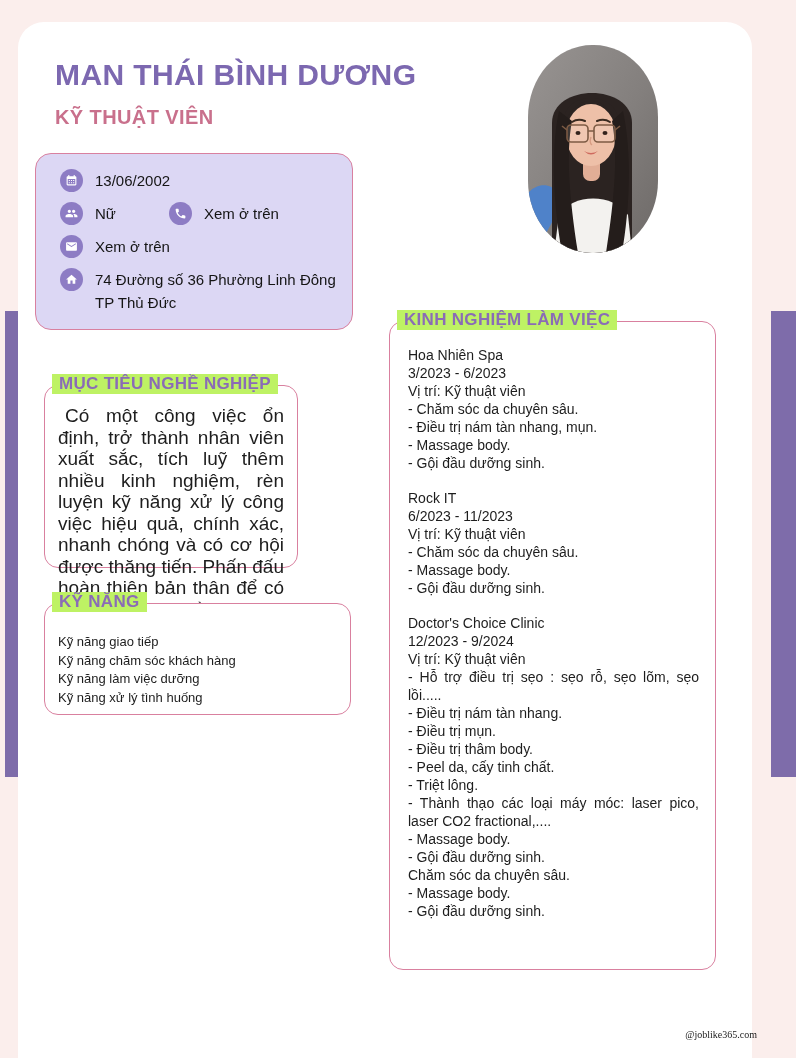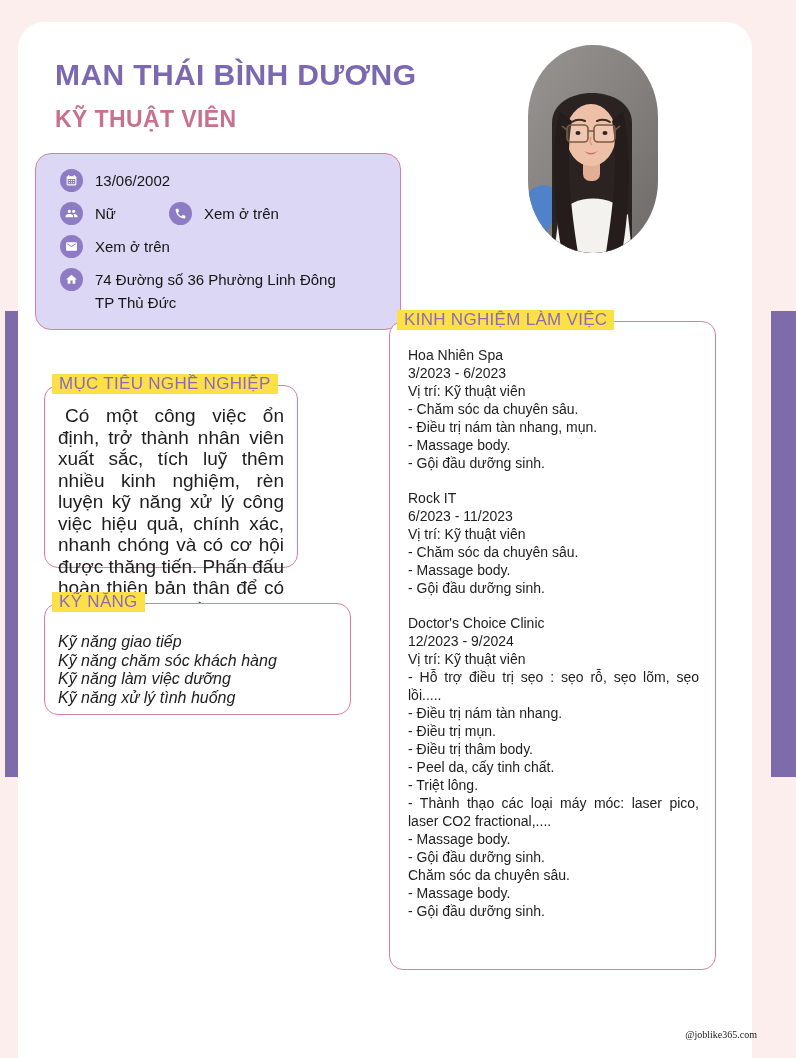--- a/index.html
+++ b/index.html
@@ -14,26 +14,26 @@
   .bar-right{left:771px;width:25px;}
   .card{
     position:absolute;left:18px;top:22px;width:734px;height:1036px;
     background:#ffffff;border-radius:26px 26px 0 0;
   }
   .name{
     position:absolute;left:37px;top:36px;font-size:30px;font-weight:bold;
     color:#7c68b0;letter-spacing:.4px;white-space:nowrap;
   }
   .subtitle{
-    position:absolute;left:37px;top:84px;font-size:23px;font-weight:bold;
+    position:absolute;left:37px;top:84px;font-size:20px;font-weight:bold;
     color:#c9708c;letter-spacing:.4px;white-space:nowrap;
   }
   
   .contact-box{
-    position:absolute;left:17px;top:131px;width:366px;box-sizing:border-box;
+    position:absolute;left:17px;top:131px;width:318px;box-sizing:border-box;
     background:#dcd7f4;border:1.5px solid #d9809f;border-radius:16px;
     padding:15px 16px 15px 24px;display:flex;flex-direction:column;gap:10px;
   }
   .c-row{display:flex;align-items:flex-start;gap:12px;font-size:15px;line-height:23px;color:#151515;}
   .c-icon{
     flex:none;width:23px;height:23px;border-radius:50%;background:#8d7cc4;
     display:flex;align-items:center;justify-content:center;
   }
   .c-icon svg{width:13px;height:13px;fill:#ffffff;}
   .c-gender{width:62px;flex:none;}
@@ -42,27 +42,27 @@
     position:absolute;left:510px;top:23px;width:130px;height:208px;
     border-radius:64px / 72px;overflow:hidden;
   }
   .photo svg{display:block;width:130px;height:208px;}
   
   .section{
     position:absolute;box-sizing:border-box;
     border:1.5px solid #d9809f;border-radius:14px;background:#fff;
   }
   .section-title{
-    position:absolute;top:-12px;left:7px;background:#fde047;padding:0 7px;
-    font-size:17px;font-weight:normal;color:#8a6cb6;letter-spacing:.3px;white-space:nowrap;
+    position:absolute;top:-12px;left:7px;background:#bef264;padding:0 7px;
+    font-size:17px;font-weight:bold;color:#8a6cb6;letter-spacing:.3px;white-space:nowrap;
   }
   .sec-objective{left:26px;top:363px;width:254px;height:183px;padding:19px 13px 8px 13px;}
   .objective-text{font-size:19px;line-height:21.5px;text-align:justify;text-indent:7px;}
   .sec-skills{left:26px;top:581px;width:307px;height:112px;padding:29px 13px 8px 13px;}
-  .skill{font-size:16px;line-height:18.5px;font-style:italic;}
+  .skill{font-size:13px;line-height:18.5px;}
   .sec-experience{left:371px;top:299px;width:327px;height:649px;padding:24px 16px 8px 18px;}
   .job{margin-bottom:17px;font-size:14px;line-height:18px;}
   .job:last-child{margin-bottom:0;}
   .job-company,.job-position{font-weight:normal;}
   .job-duties .duty{text-align:justify;}
   
   .footer{
     position:absolute;right:39px;top:1029px;
     font-family:Liberation Serif, serif;font-size:10px;color:#1a1a1a;
   }

